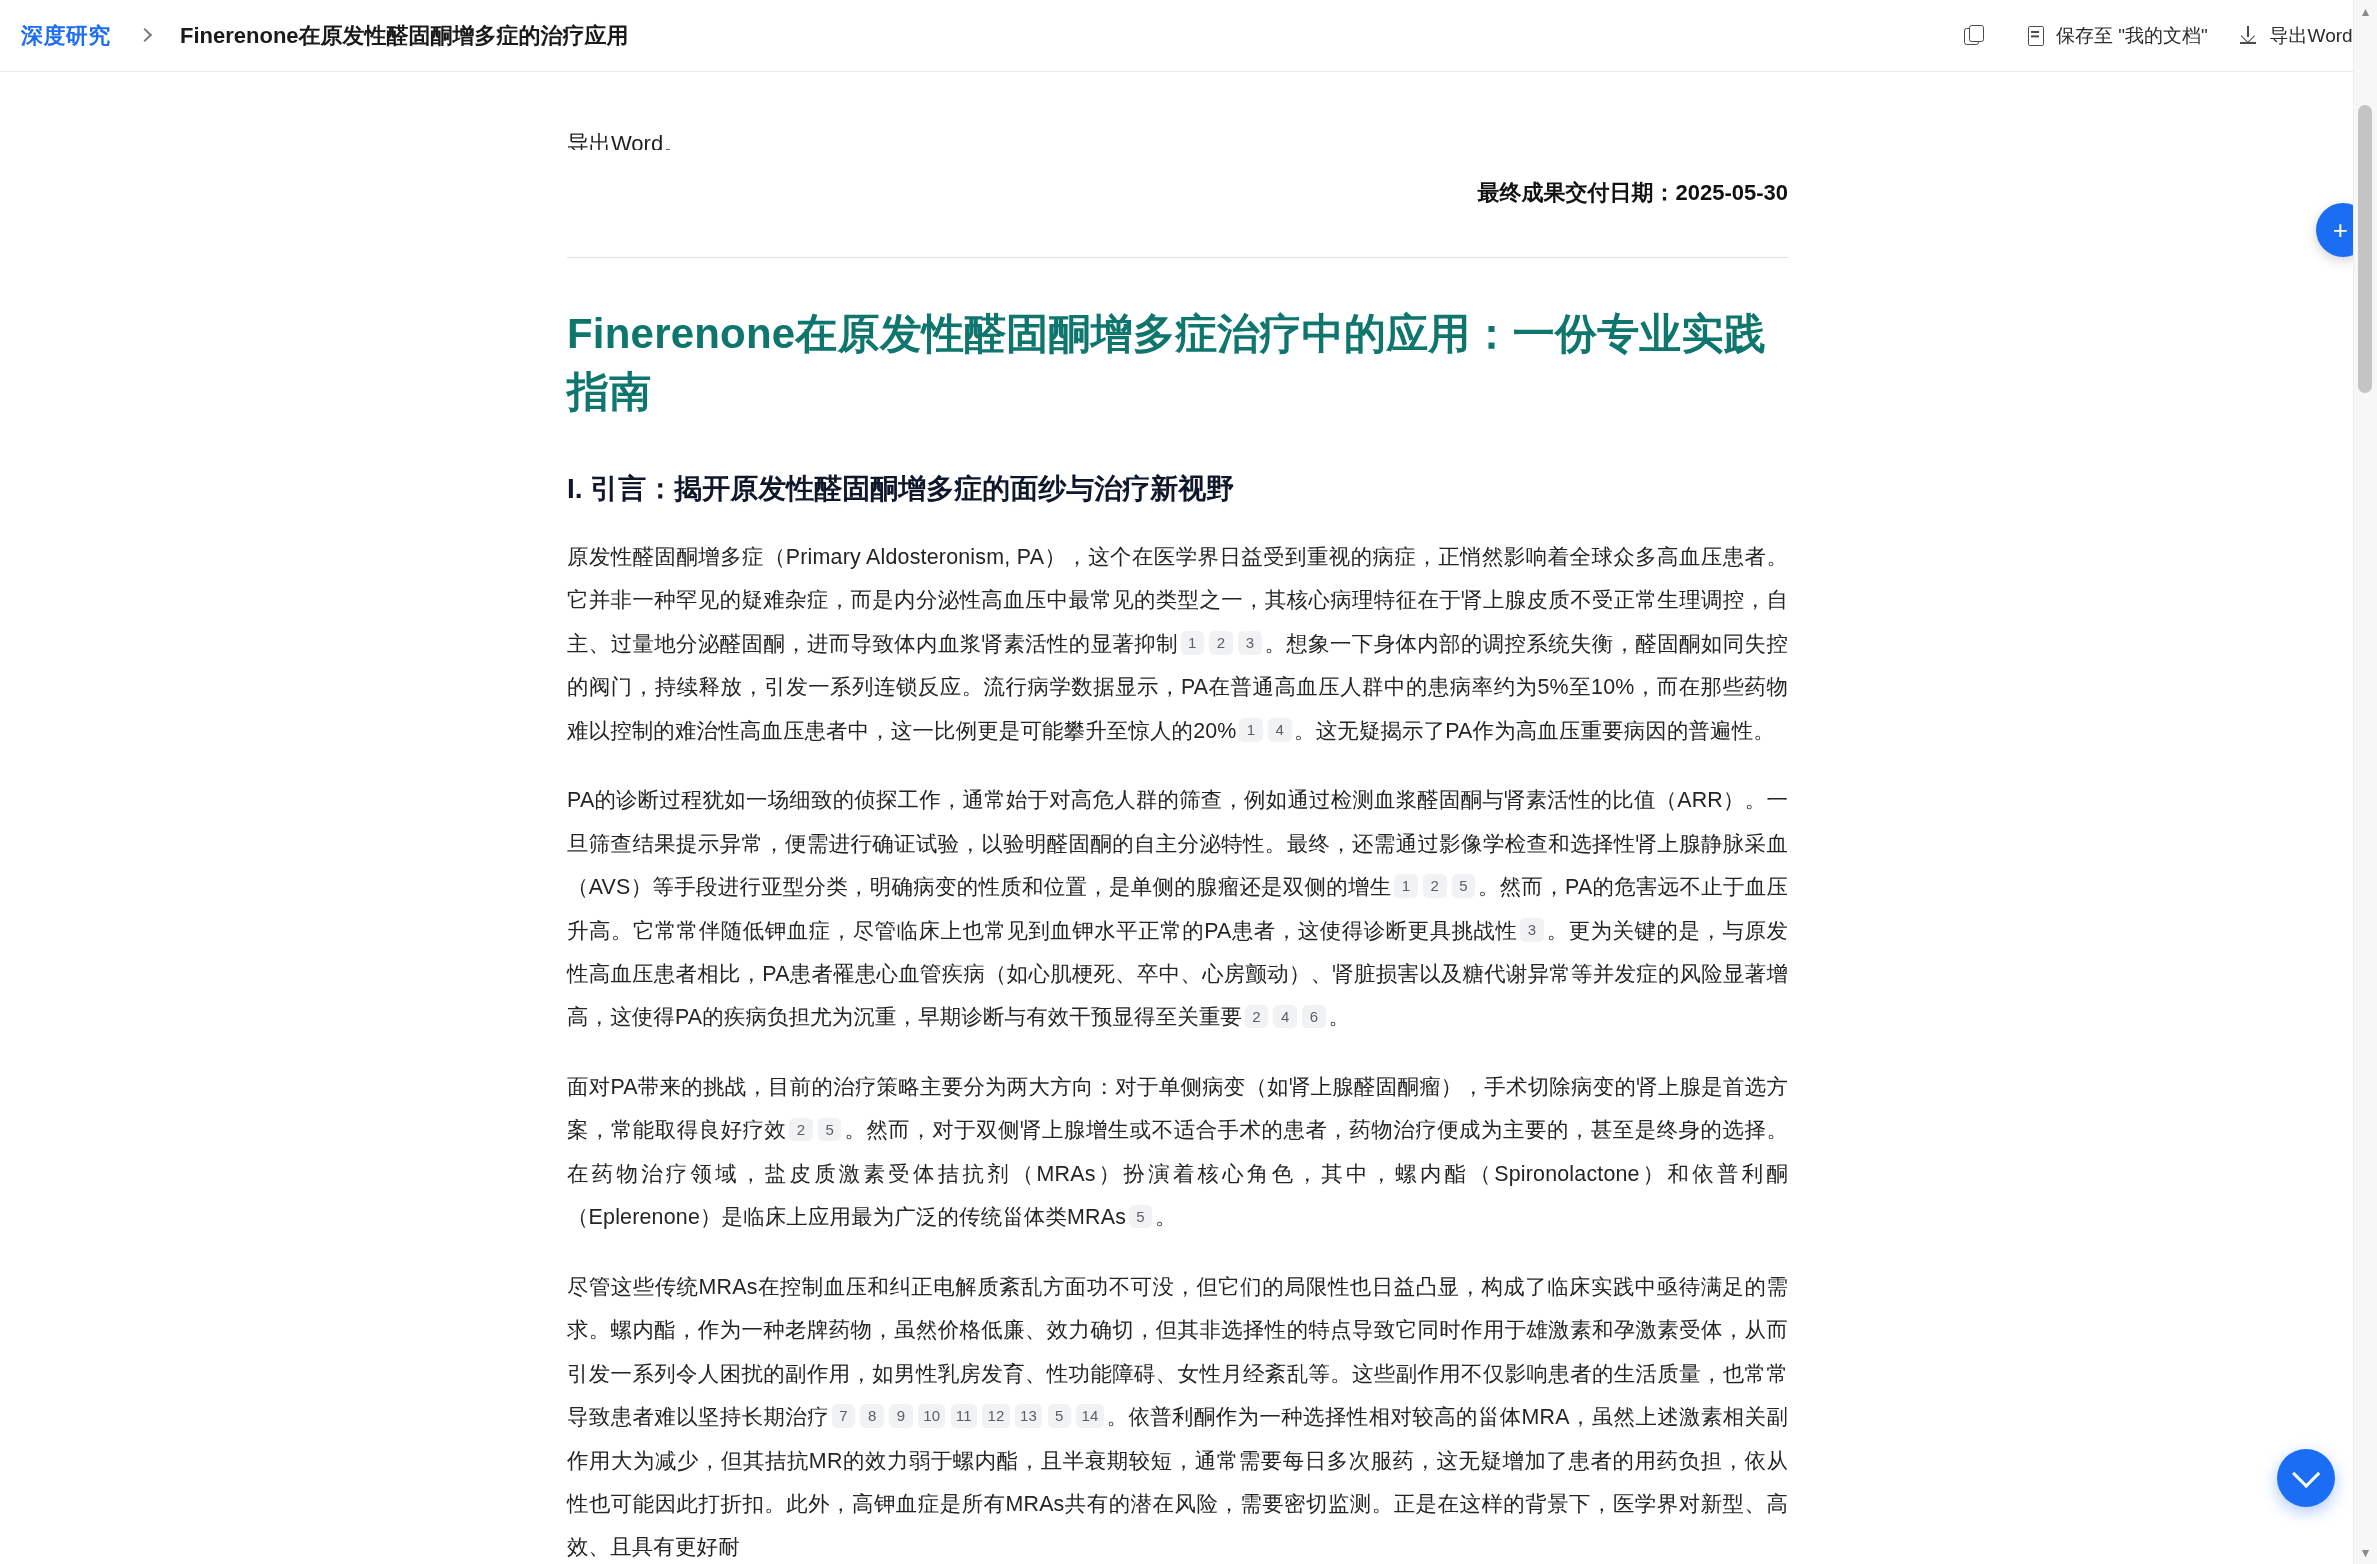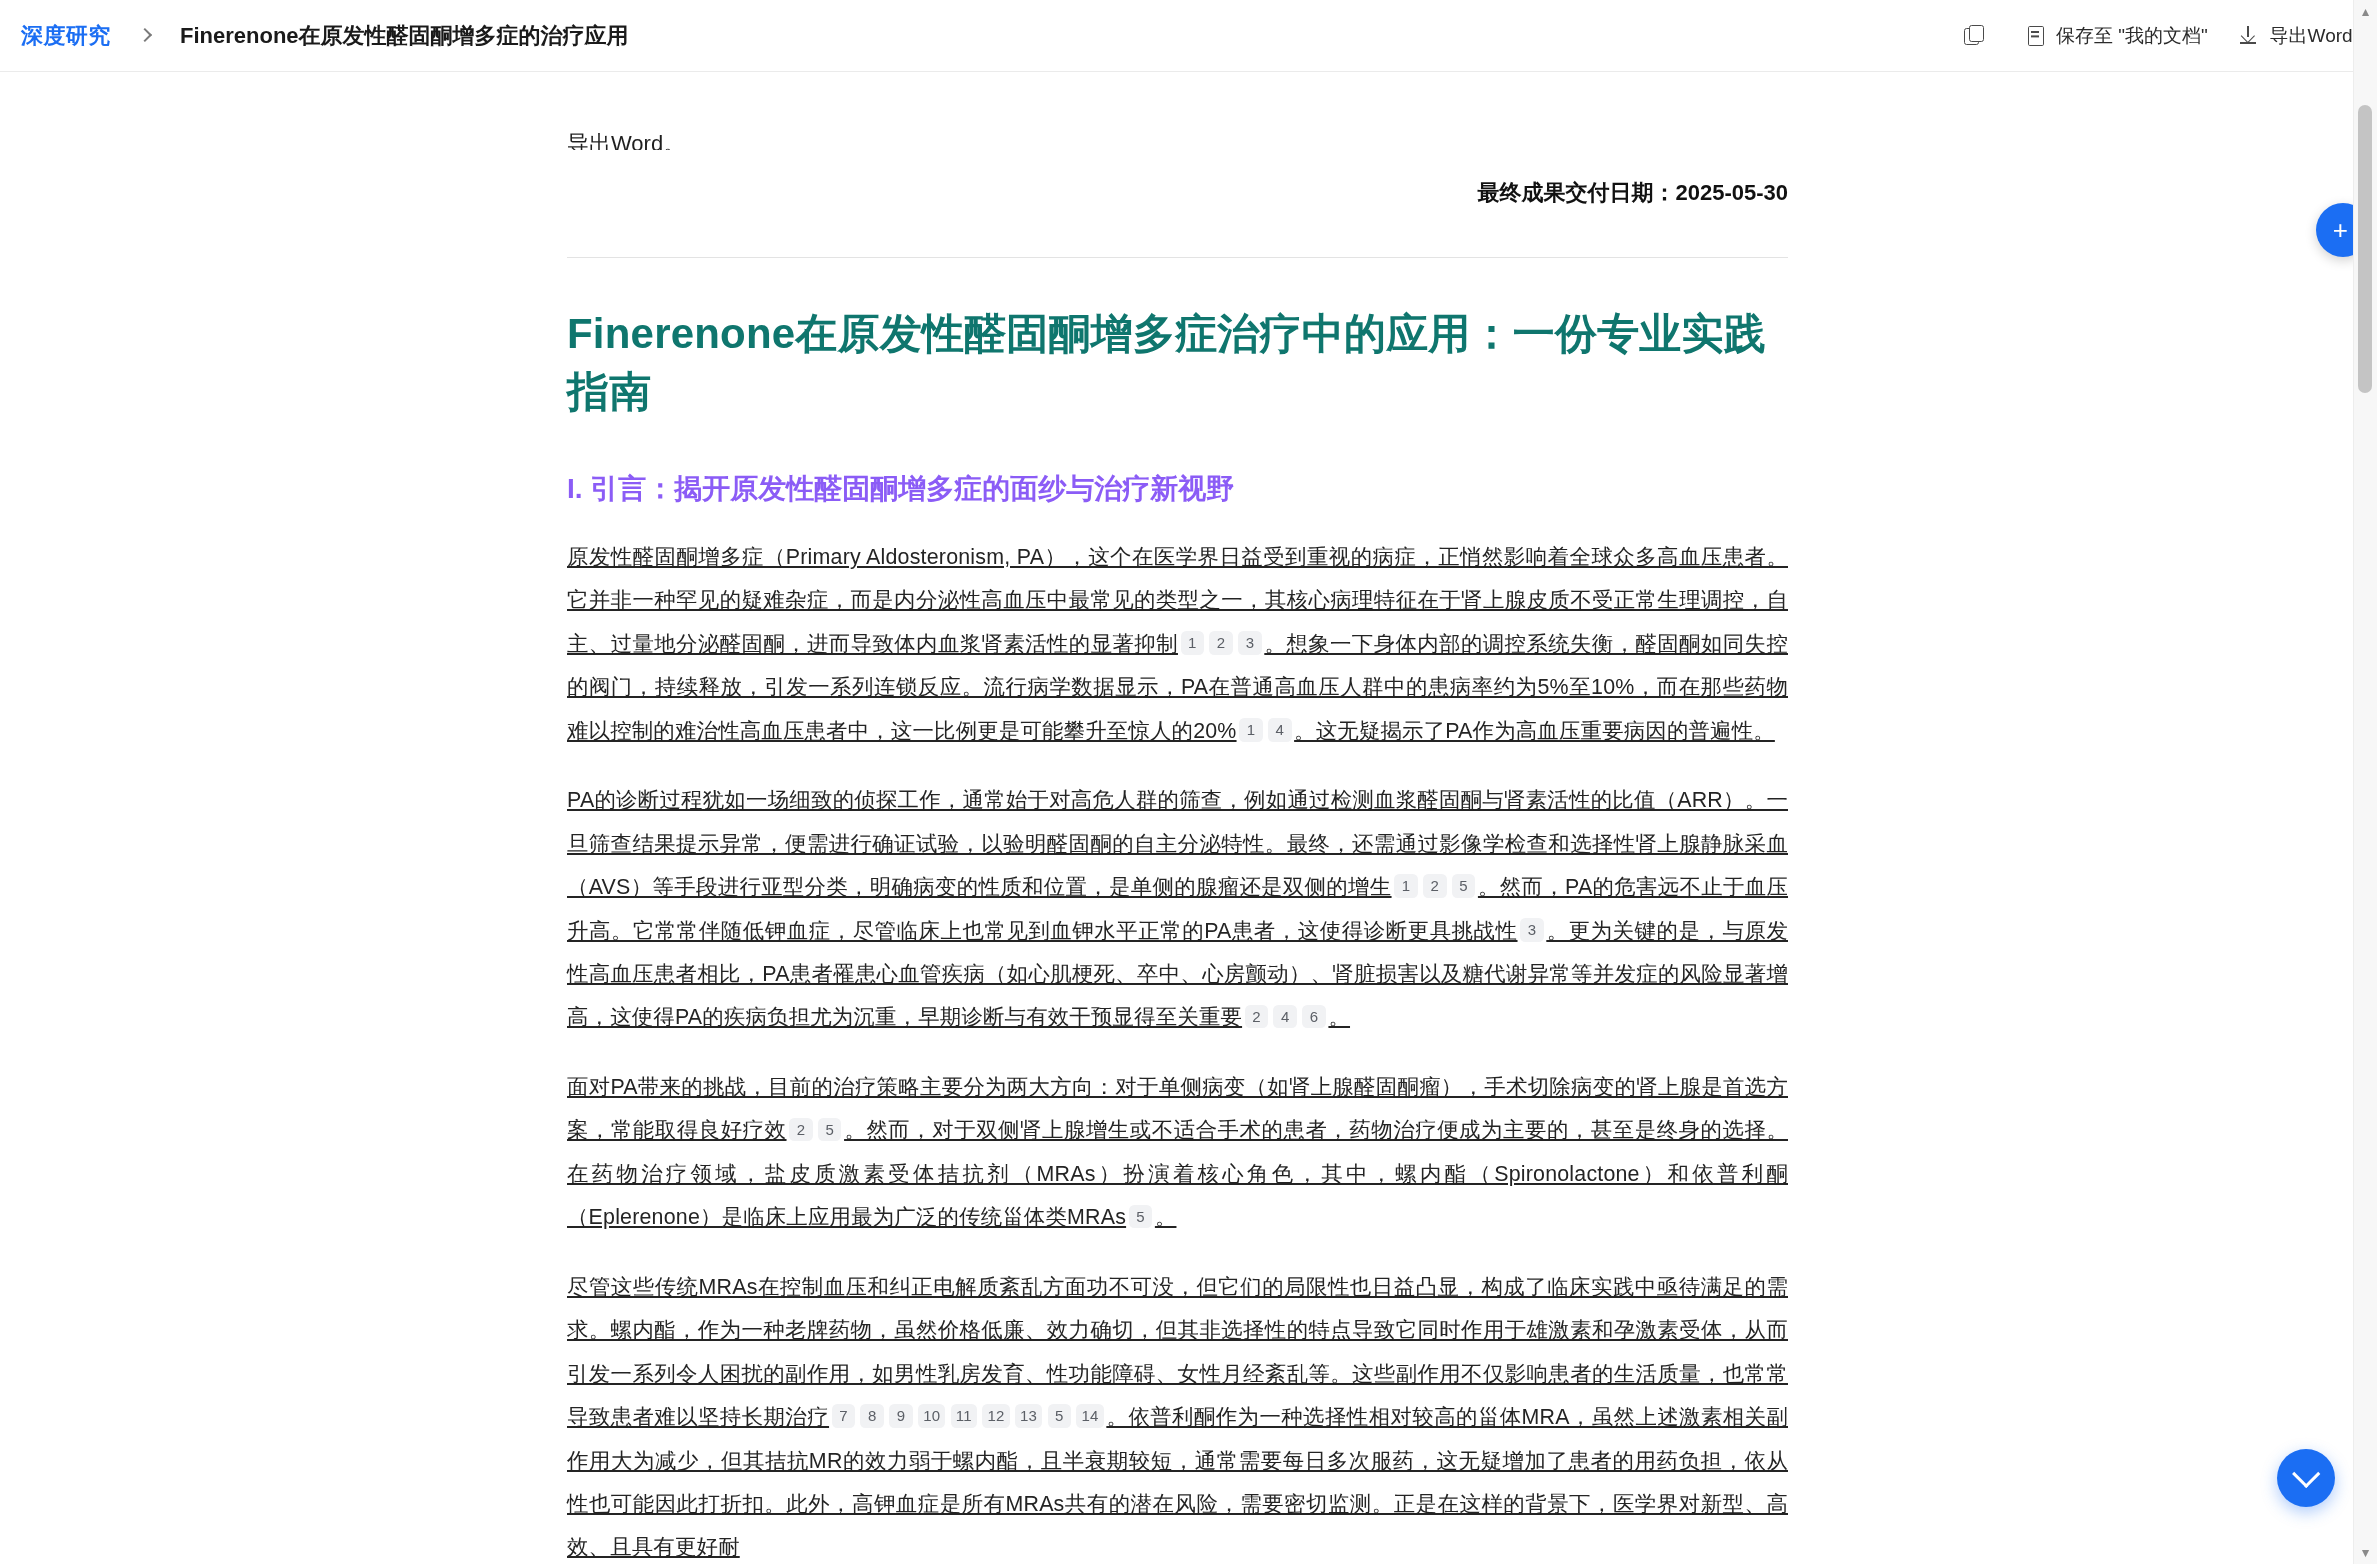--- a/index.html
+++ b/index.html
@@ -183,31 +183,30 @@
     line-height: 1.38;
     font-weight: 700;
     color: #0f766e;
     margin: 47px 0 0 0;
     letter-spacing: 0.2px;
   }
   h2.doc-h2 {
     font-size: 28px;
     line-height: 1.5;
     font-weight: 700;
-    color: #8b5cf6;
+    color: #0f172a;
     margin: 47px 0 0 0;
   }
   p.doc-p {
     font-size: 21.4px;
     line-height: 2.03;
     color: #242424;
     margin: 26px 0 0 0;
     text-align: justify;
     letter-spacing: 0.2px;
-    text-decoration: underline;
   }
   .cite {
     display: inline-block;
     min-width: 23.6px;
     height: 23.6px;
     line-height: 23.6px;
     padding: 0 5.2px;
     margin: 0 2.6px;
     background: #f1f2f4;
     border-radius: 5.2px;

